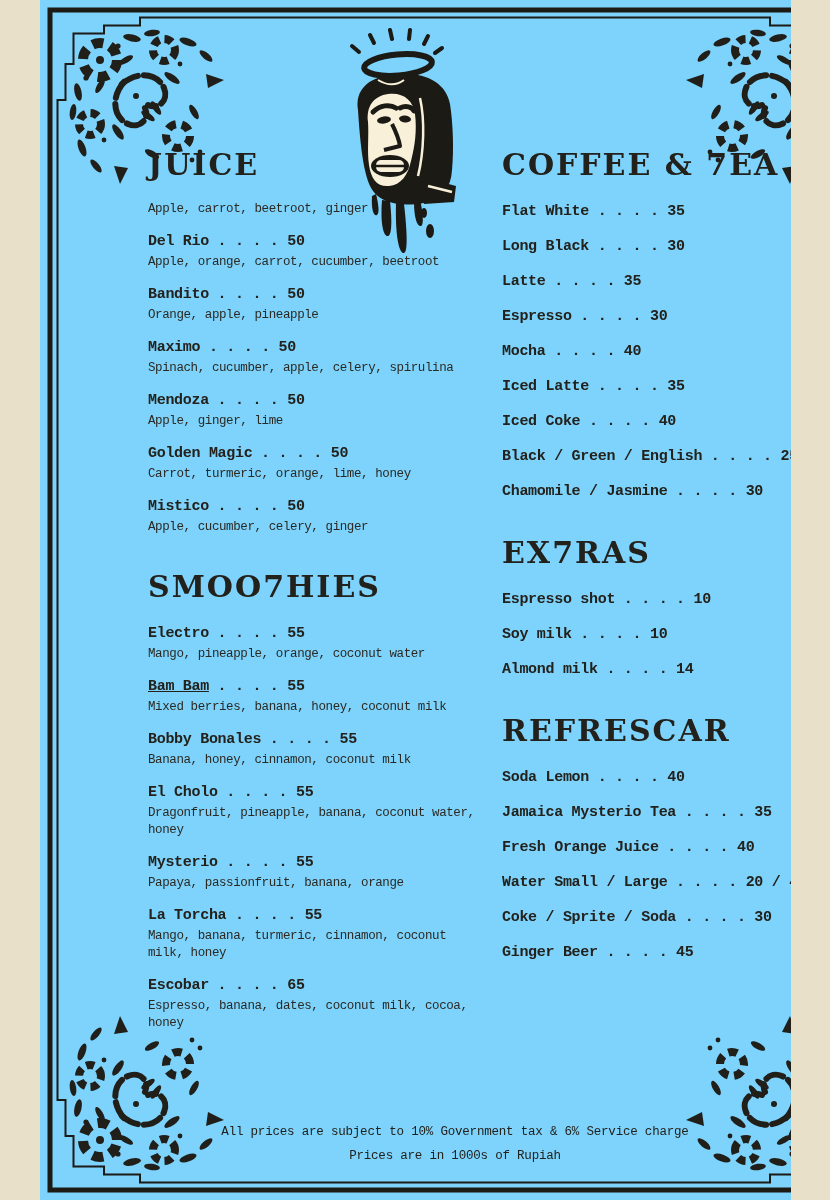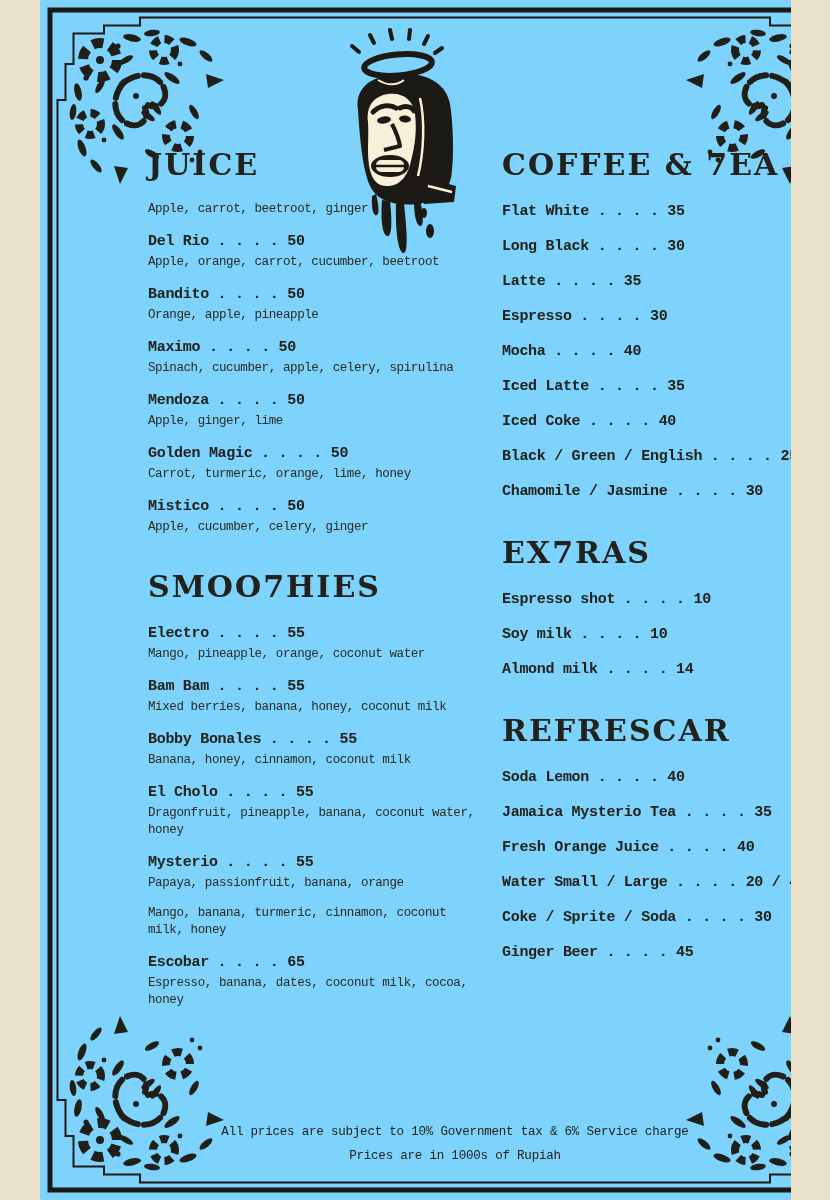--- a/index.html
+++ b/index.html
@@ -32,21 +32,21 @@
     letter-spacing:2px;
     margin:0 0 20px 0;
     color:#23211b;
   }
   .menu-item{margin:0 0 13px 0;}
   .col-right .menu-item{margin:0 0 14px 0;}
   .item-line{
     font-size:15px;font-weight:bold;line-height:21px;
     letter-spacing:-0.3px;white-space:nowrap;
   }
-  .item-name.underline{}
+  .item-name.underline{text-decoration:underline;}
   .dots{font-weight:bold;}
   .item-desc{
     font-size:12.5px;line-height:17px;font-weight:normal;
     letter-spacing:-0.4px;
     margin-top:2px;
     max-width:330px;
     color:#2b2922;
   }
   .footer{
     position:absolute;left:0;bottom:32px;width:830px;
@@ -221,20 +221,21 @@
           </div>
           <div class="menu-item">
             <div class="item-line"><span class="item-name">El Cholo</span><span class="dots"> . . . . </span><span class="item-price">55</span></div>
             <div class="item-desc">Dragonfruit, pineapple, banana, coconut water, honey</div>
           </div>
           <div class="menu-item">
             <div class="item-line"><span class="item-name">Mysterio</span><span class="dots"> . . . . </span><span class="item-price">55</span></div>
             <div class="item-desc">Papaya, passionfruit, banana, orange</div>
           </div>
           <div class="menu-item">
+            <div class="item-line"><span class="item-name">La Torcha</span><span class="dots"> . . . . </span><span class="item-price">55</span></div>
             <div class="item-desc">Mango, banana, turmeric, cinnamon, coconut milk, honey</div>
           </div>
           <div class="menu-item">
             <div class="item-line"><span class="item-name">Escobar</span><span class="dots"> . . . . </span><span class="item-price">65</span></div>
             <div class="item-desc">Espresso, banana, dates, coconut milk, cocoa, honey</div>
           </div>
         </section>
       </div>
     <div class="col col-right">
         <section class="menu-section">

